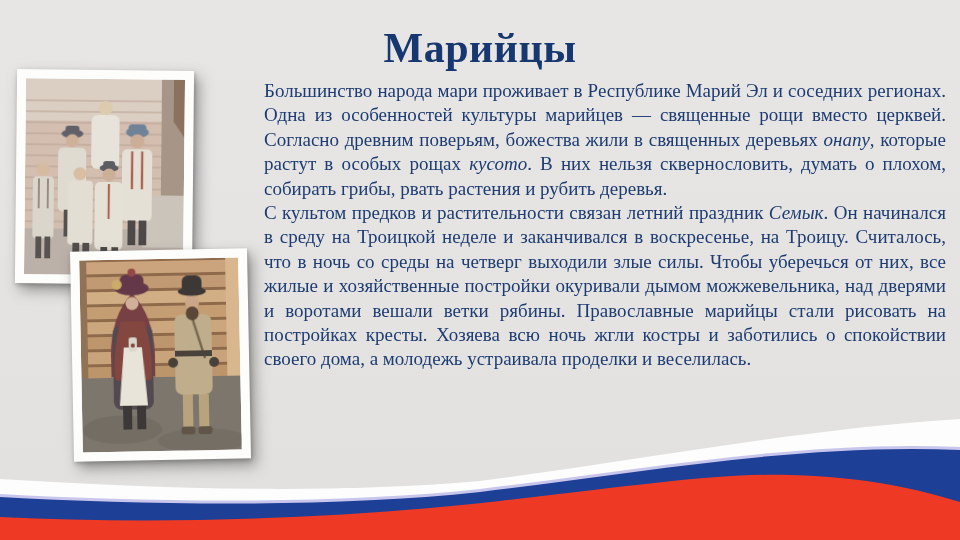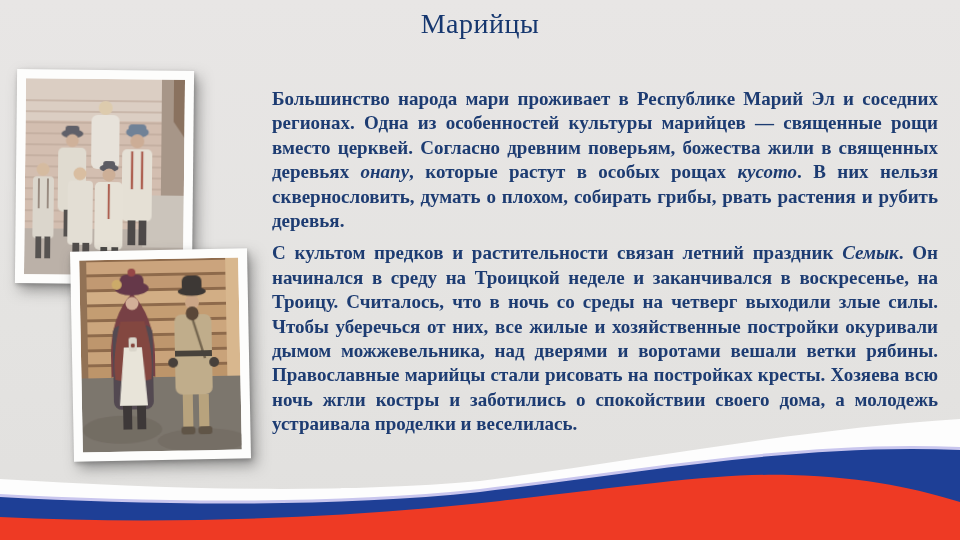--- a/index.html
+++ b/index.html
@@ -4,30 +4,30 @@
 <style>
   html,body{margin:0;padding:0;}
   body{width:960px;height:540px;overflow:hidden;background:#b0b0b0;}
   .slide{
     position:relative;width:960px;height:540px;
     background:linear-gradient(180deg,#e8e6e5 0%,#e4e3e1 60%,#e1e0de 100%);
     font-family:"Liberation Serif","DejaVu Serif",serif;
     overflow:hidden;
   }
   .title{
-    position:absolute;top:8px;left:0;width:100%;
-    text-align:center;font-size:28px;font-weight:normal;
+    position:absolute;top:24px;left:0;width:100%;
+    text-align:center;font-size:42px;font-weight:bold;
     color:#16376f;letter-spacing:.5px;
   }
   .body-text{
     position:absolute;left:264px;top:79px;width:682px;
     font-size:19px;line-height:24.4px;color:#1d3c72;
     text-align:justify;
   }
-  .body-text p{margin:8px;font-weight:bold;}
+  .body-text p{margin:0;}
   .body-text .it{font-style:italic;}
   
   .photo{
     position:absolute;background:#fdfdfc;padding:9px;
     box-shadow:5px 7px 14px rgba(70,70,70,.5), 1px 2px 4px rgba(90,90,90,.4);
   }
   .photo .inner{display:block;overflow:hidden;}
   .photo1{left:16px;top:70px;transform:rotate(.6deg);z-index:1;}
   .photo2{left:72px;top:250px;transform:rotate(-1.1deg);z-index:2;}
   

